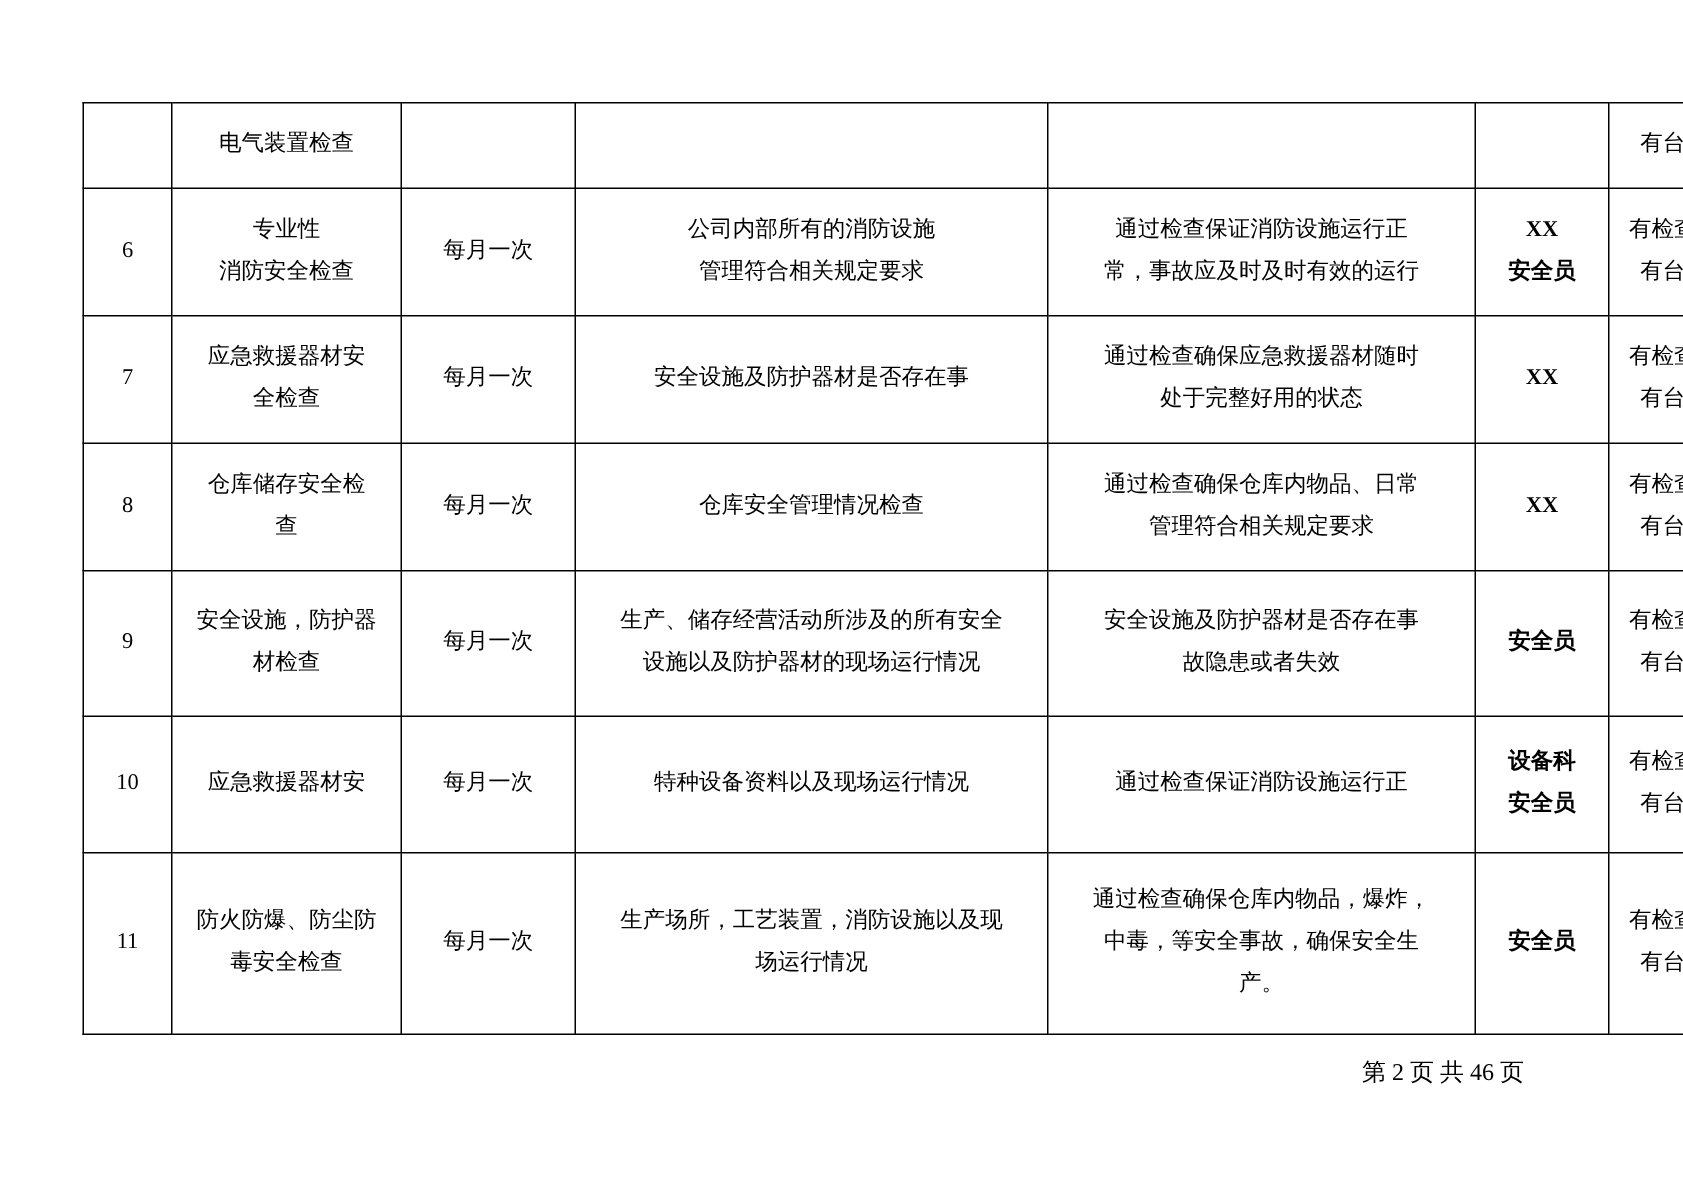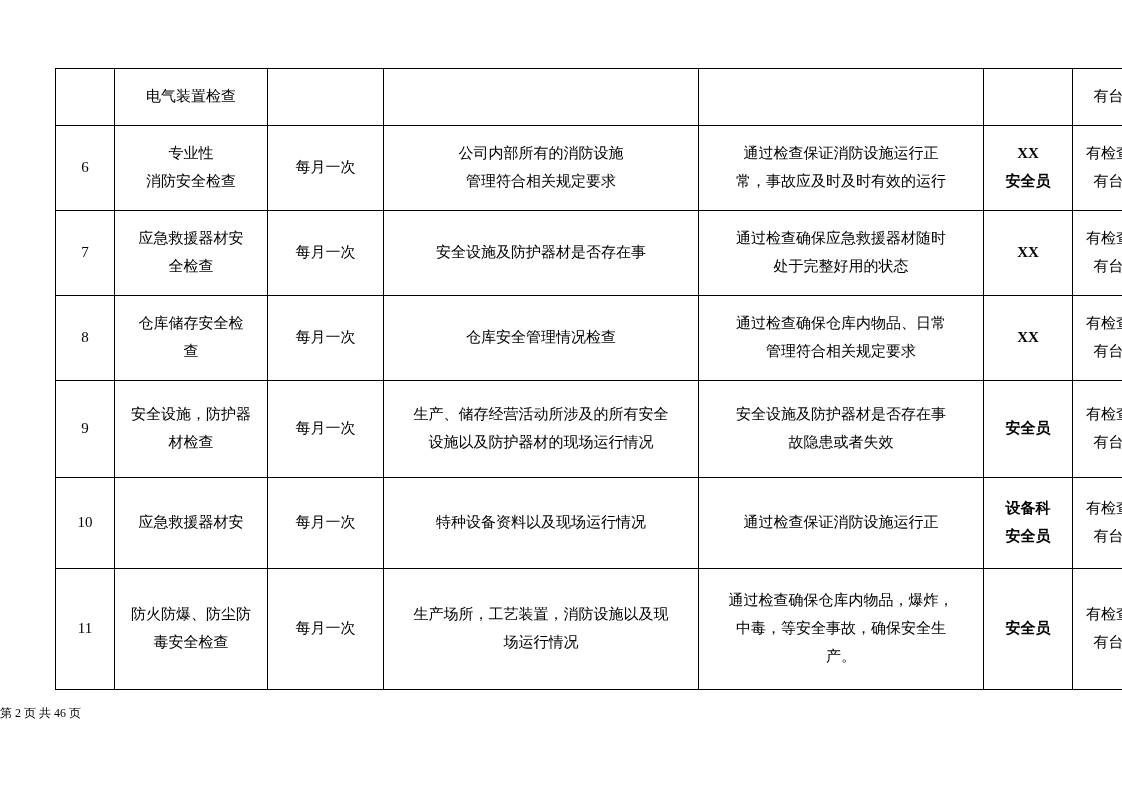--- a/index.html
+++ b/index.html
@@ -47,22 +47,22 @@
   .col-person{ width: 76px; font-weight: bold; }
   .col-record{ width: 74px; }
 
   .cell-line { display: block; white-space: nowrap; }
 
   .footer {
     position: absolute;
     left: 0;
     top: 705px;
     width: 1016px;
-    text-align: left;
-    font-size: 12px;
+    text-align: right;
+    font-size: 16px;
     font-family: "Liberation Serif", "DejaVu Serif", serif;
   }
   .footer .fnum { font-family: "Liberation Serif", "DejaVu Serif", serif; }
 
   
   tr.r0 td { height: 48px; }
   tr.r1 td { height: 76px; }
   tr.r2 td { height: 76px; }
   tr.r3 td { height: 76px; }
   tr.r4 td { height: 88px; }

